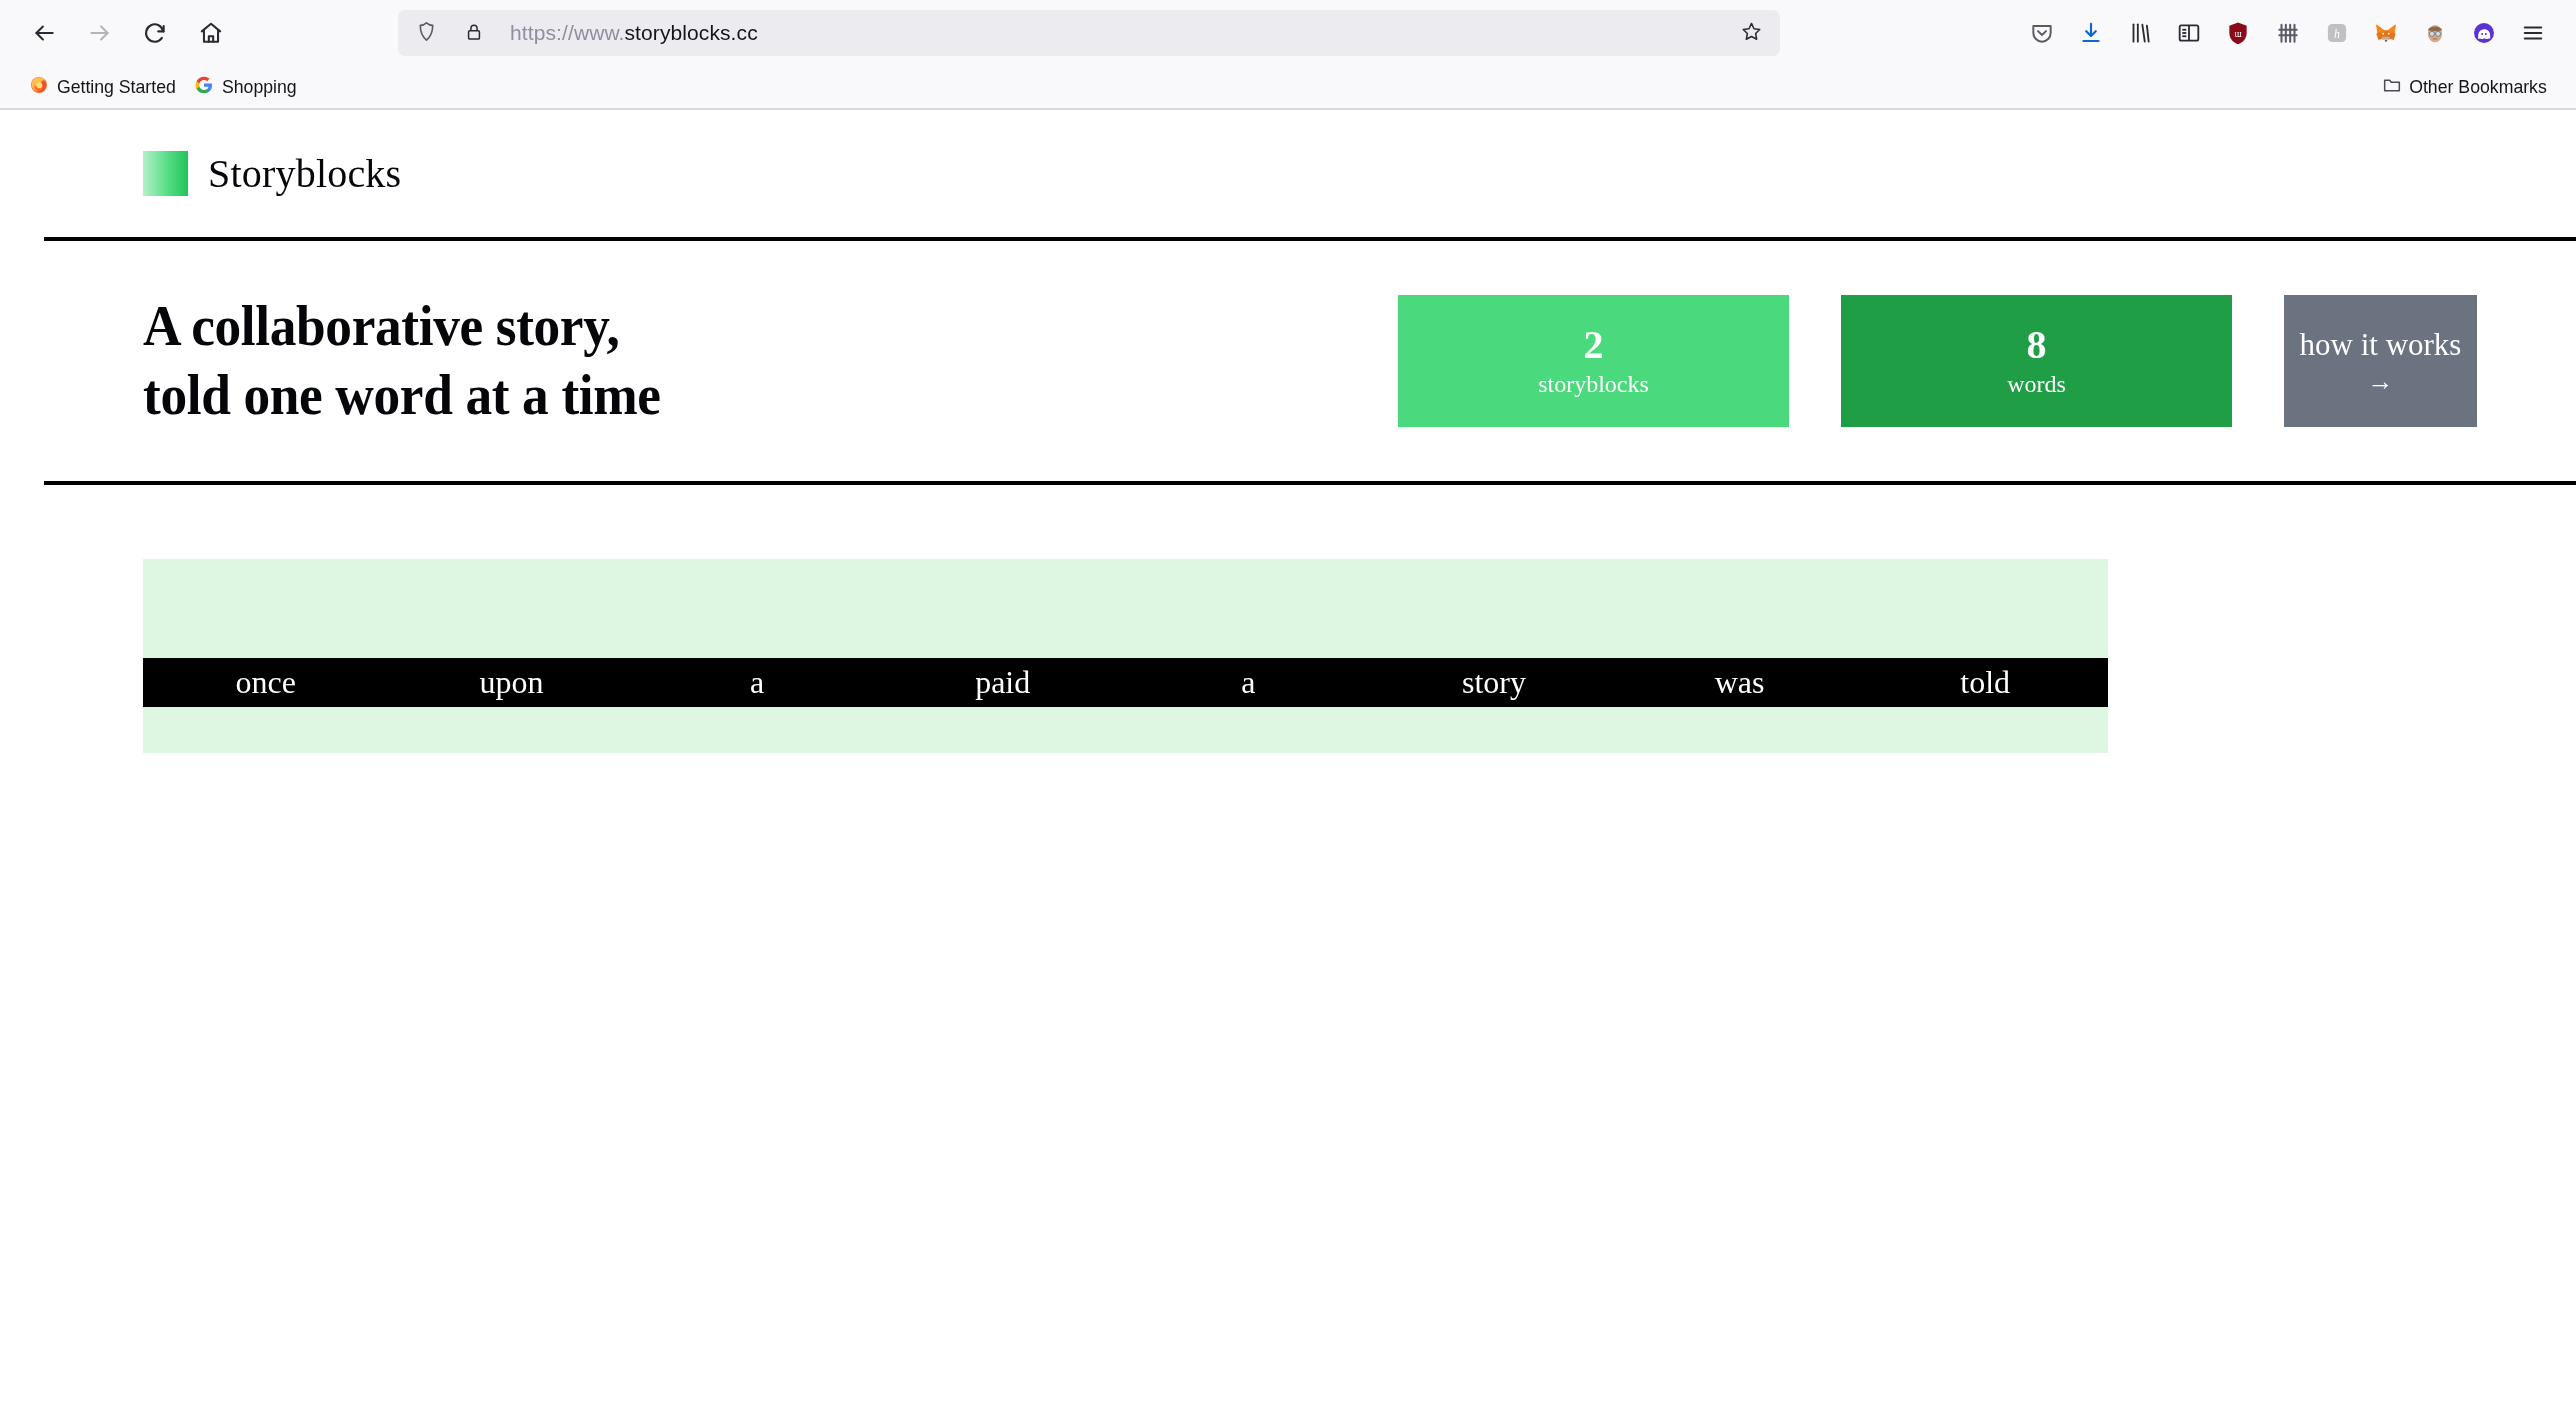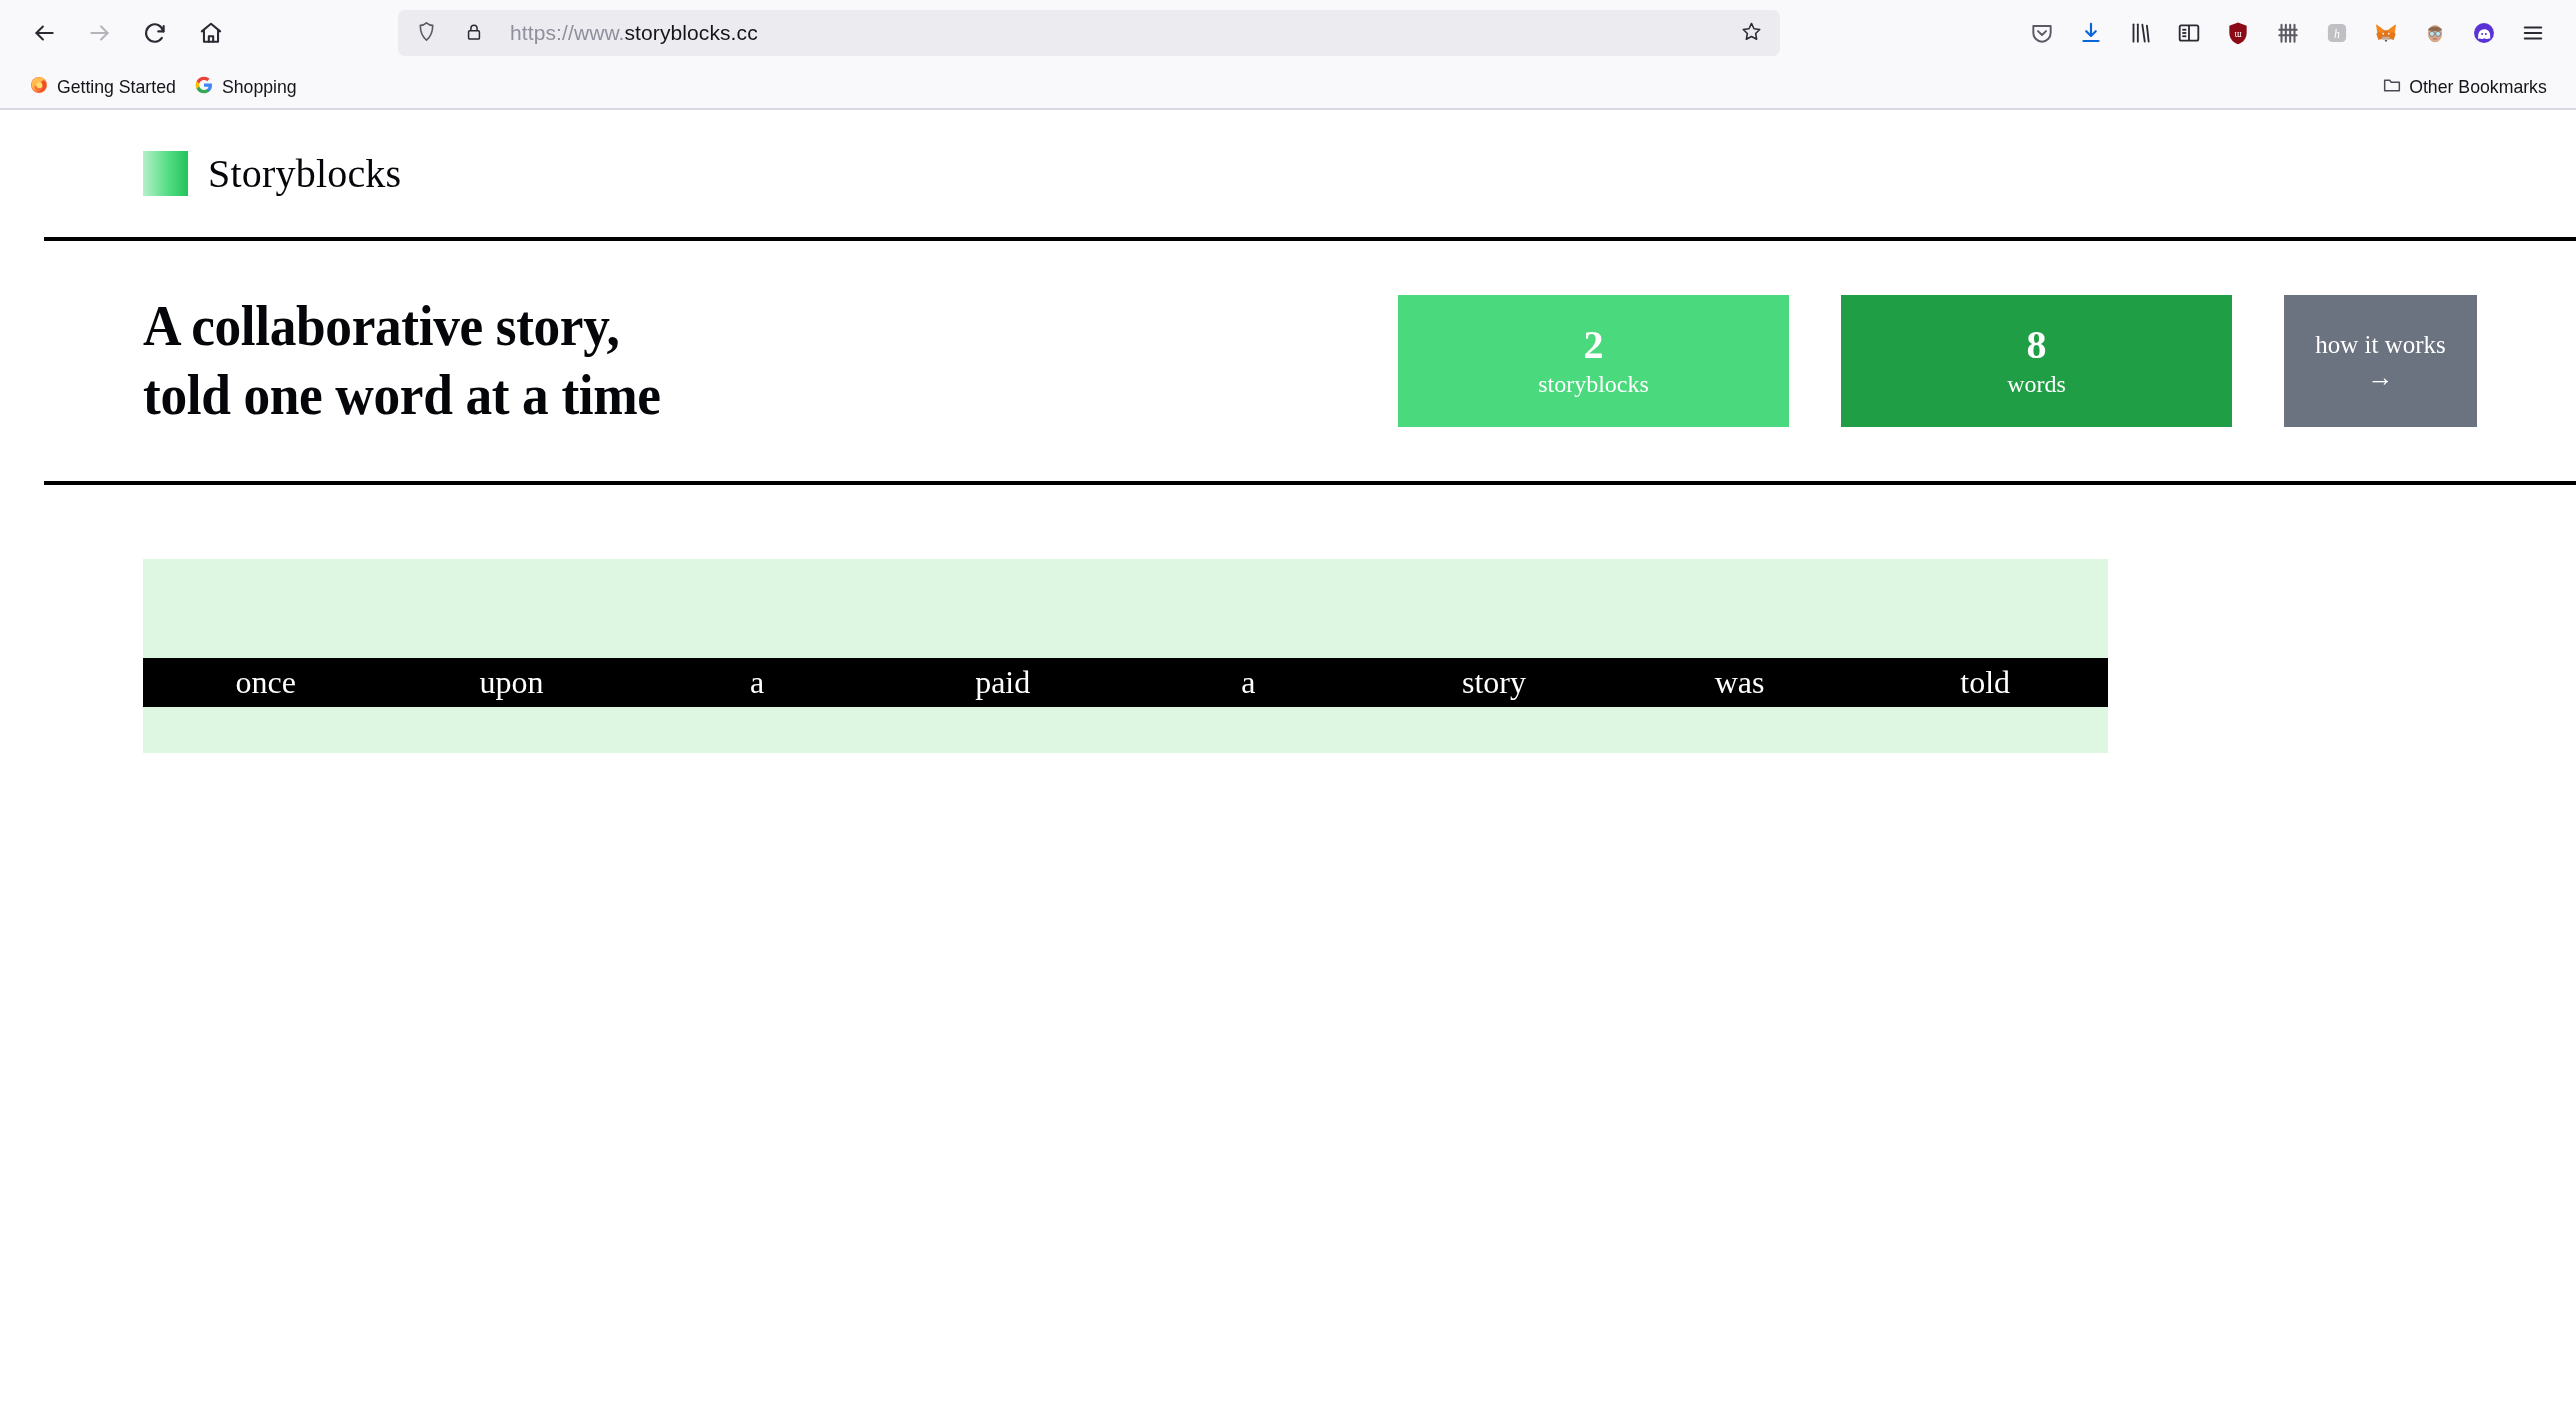--- a/index.html
+++ b/index.html
@@ -215,21 +215,21 @@
     width: 193px;
     display: flex;
     flex-direction: column;
     align-items: center;
     justify-content: center;
     color: #ffffff;
     cursor: pointer;
   }
   .how-label {
     font-family: "Liberation Serif", serif;
-    font-size: 25px;
+    font-size: 31px;
     line-height: 1.2;
   }
   .how-arrow {
     font-size: 26px;
     line-height: 1.1;
     margin-top: 3.1px;
   }
 
   
   .story-area {

